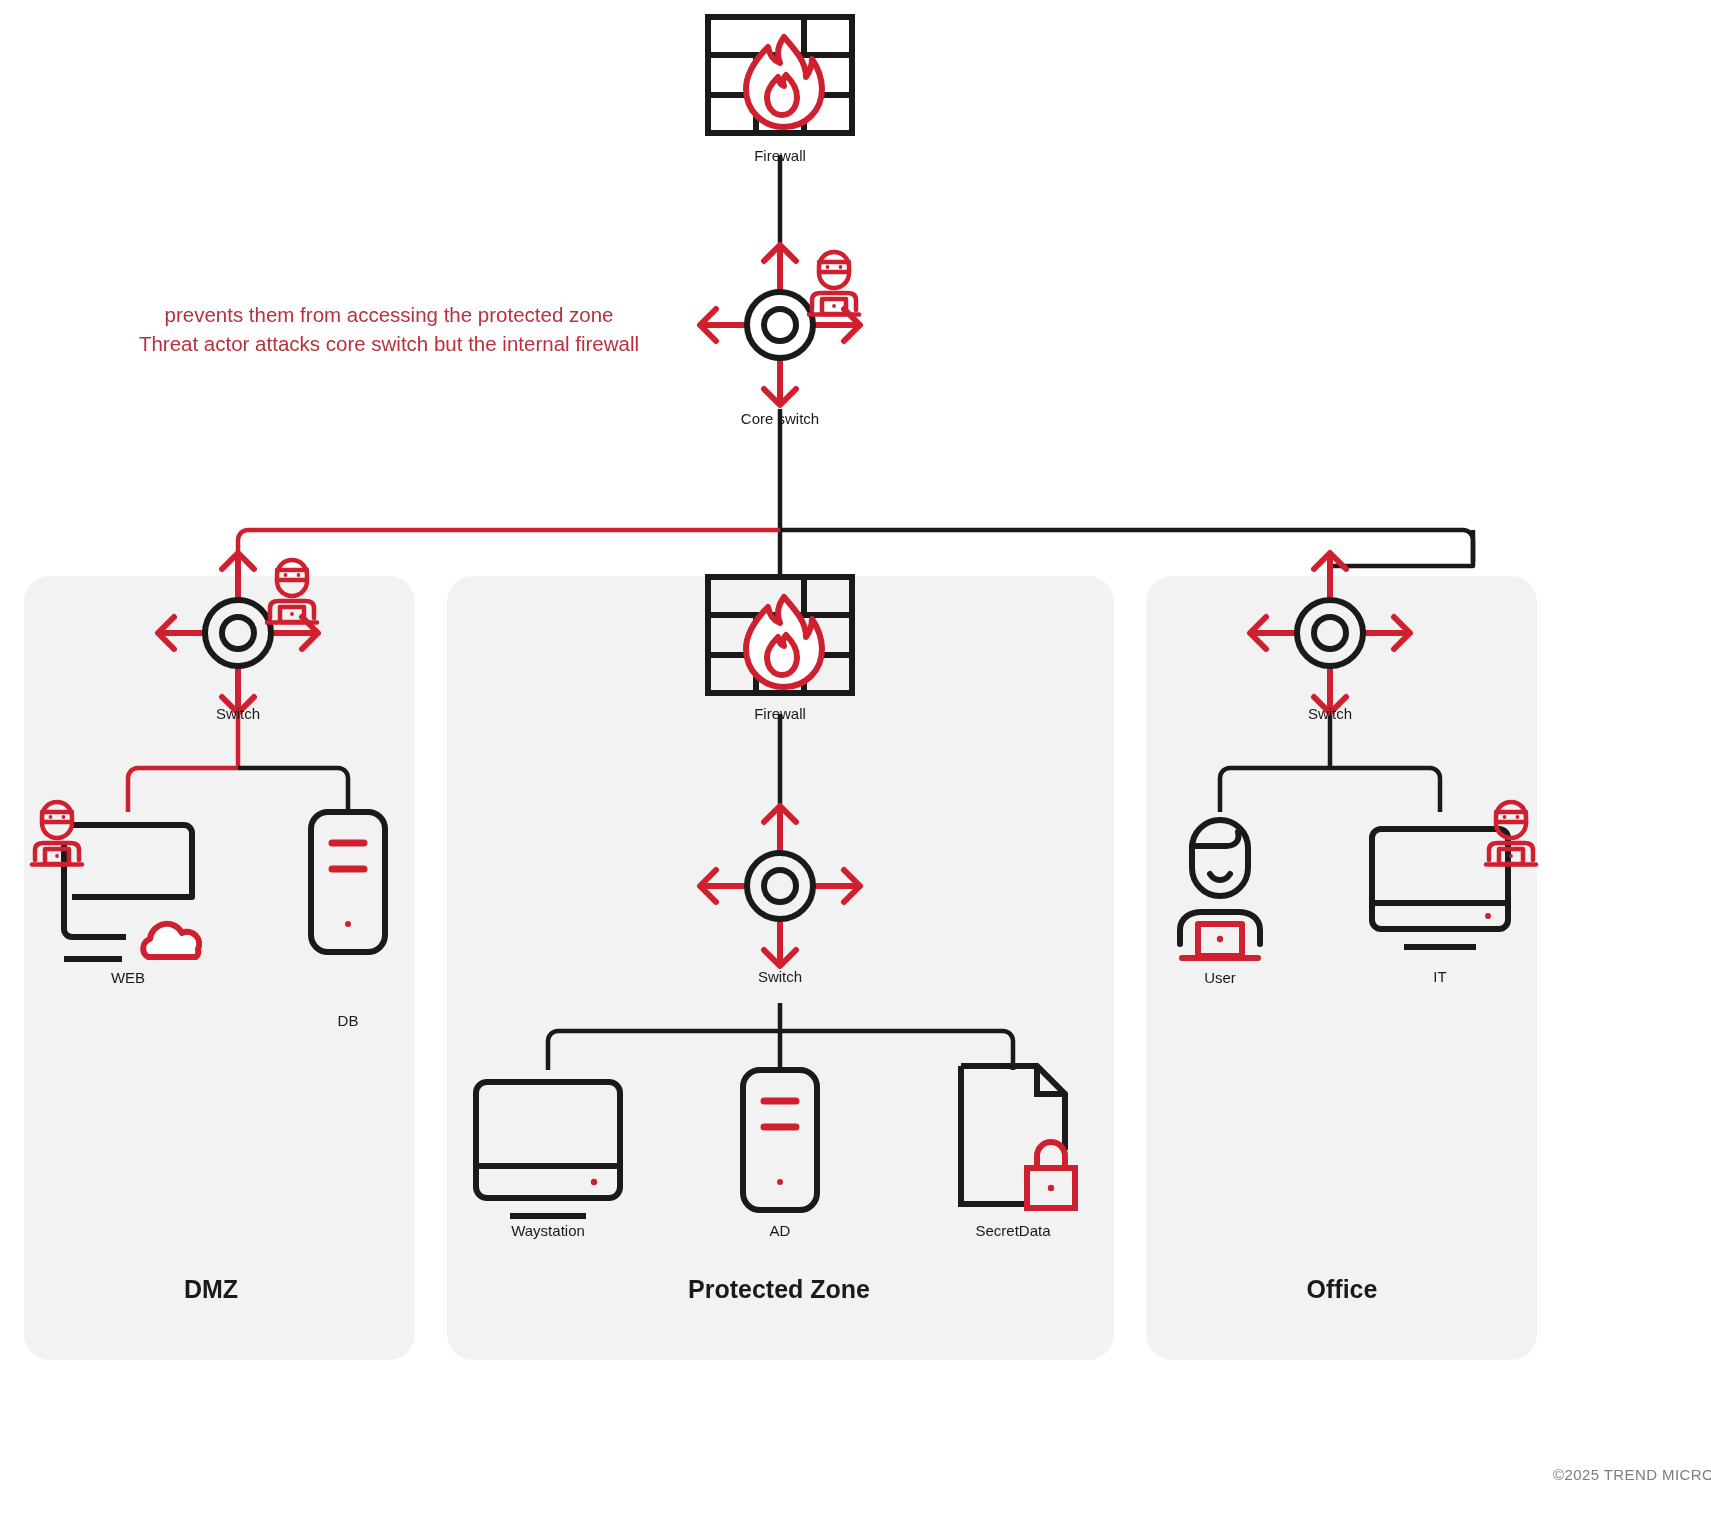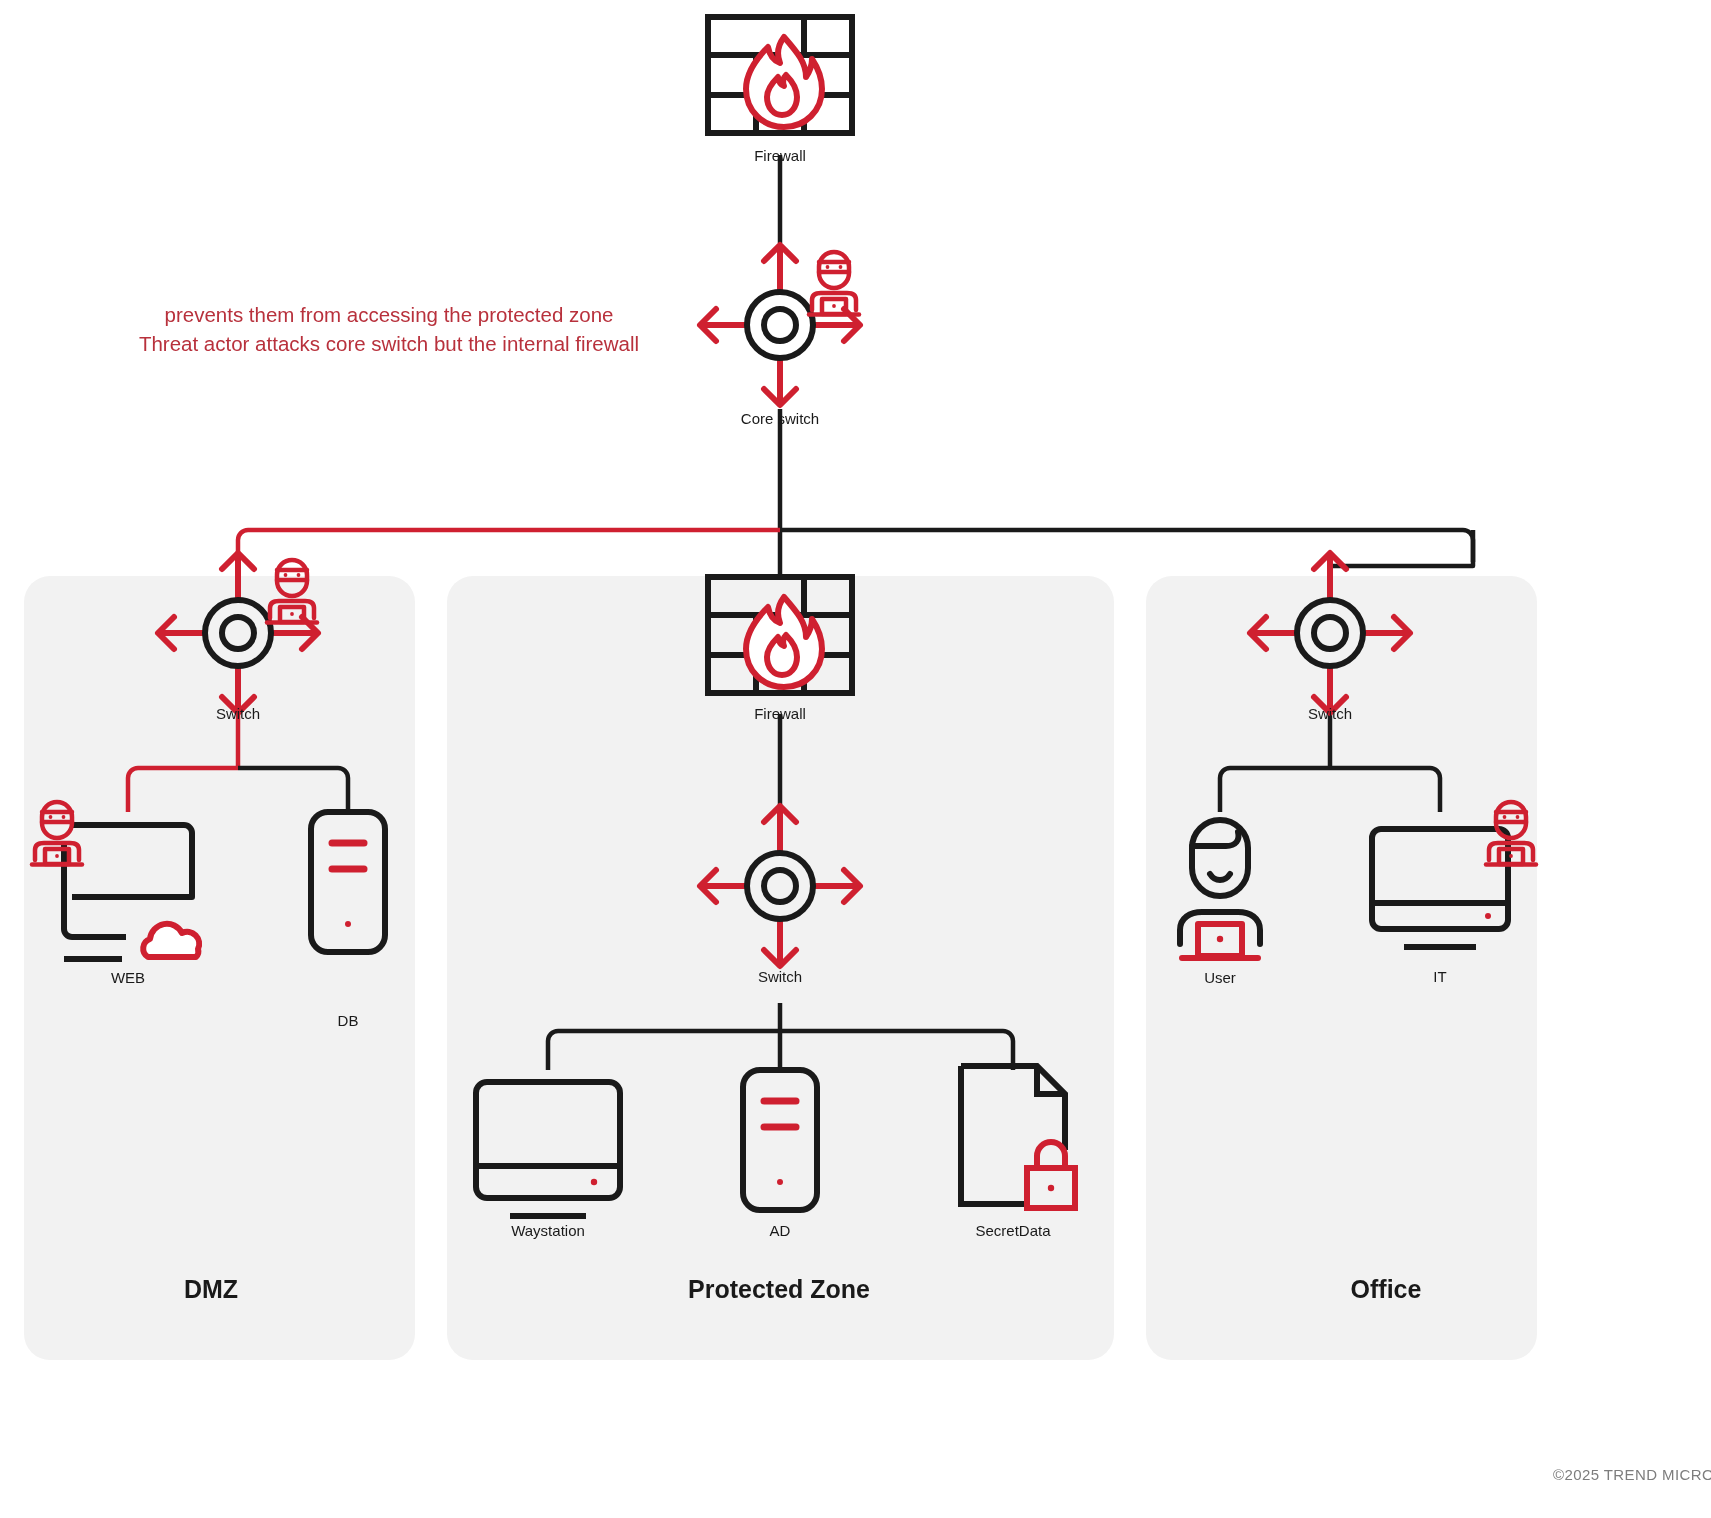--- a/index.html
+++ b/index.html
@@ -279,15 +279,15 @@
 <div class="node-label" style="left:548px; top:1222px;">Waystation</div>
 <div class="node-label" style="left:780px; top:1222px;">AD</div>
 <div class="node-label" style="left:1013px; top:1222px;">SecretData</div>
 
 <div class="node-label" style="left:1330px; top:705px;">Switch</div>
 <div class="node-label" style="left:1220px; top:969px;">User</div>
 <div class="node-label" style="left:1440px; top:968px;">IT</div>
 
 <div class="zone-label" style="left:211px; top:1275px;">DMZ</div>
 <div class="zone-label" style="left:779px; top:1275px;">Protected Zone</div>
-<div class="zone-label" style="left:1342px; top:1275px;margin-left:44px;">Office</div>
+<div class="zone-label" style="left:1342px; top:1275px;">Office</div>
 
 <div class="copyright" style="left:1690px; top:1466px;">©2025 TREND MICRO</div>
 
 </body></html>

